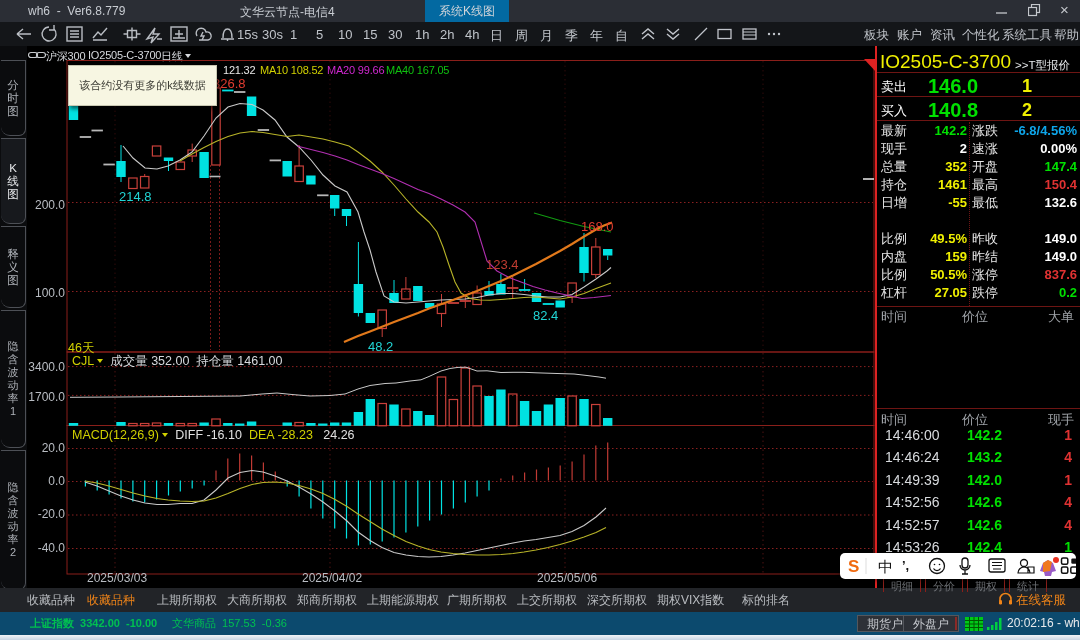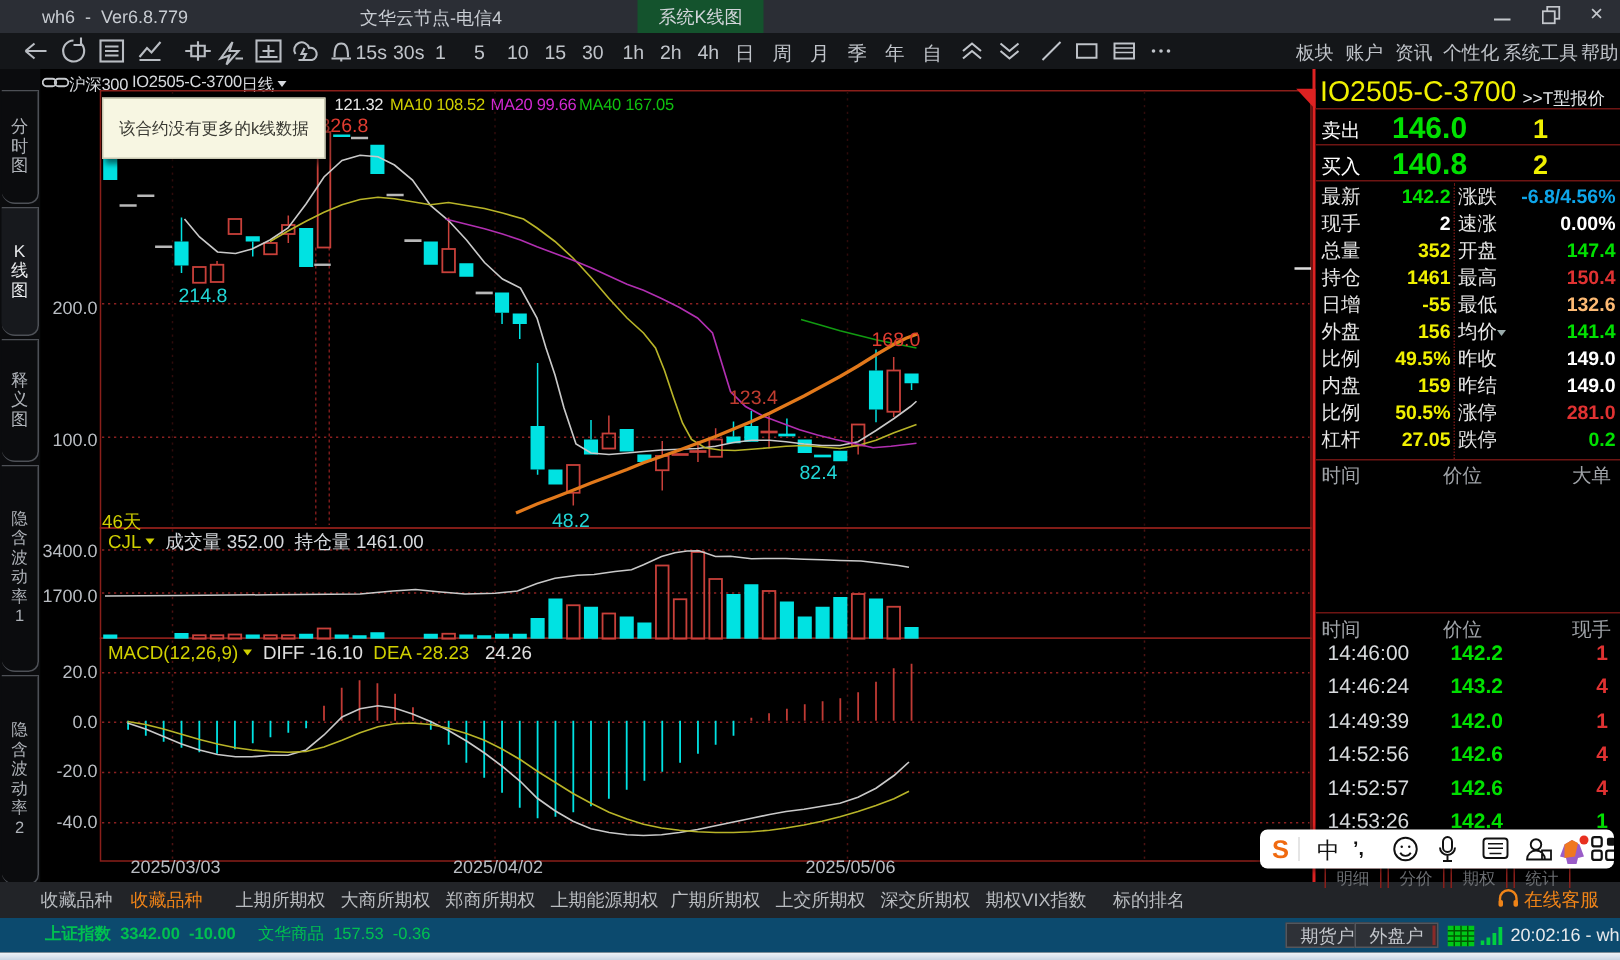--- a/index.html
+++ b/index.html
@@ -2,21 +2,21 @@
 <html><head><meta charset="utf-8">
 <style>
 *{margin:0;padding:0;box-sizing:border-box}
 html,body{width:1080px;height:640px;overflow:hidden;background:#000;font-family:"Liberation Sans",sans-serif;-webkit-font-smoothing:antialiased}
 #app{position:relative;width:1080px;height:640px;background:#000}
 .tri{display:inline-block;width:0;height:0;border-left:3.5px solid transparent;border-right:3.5px solid transparent;border-top:4.5px solid currentColor;vertical-align:2px}
 
 #titlebar{position:absolute;left:0;top:0;width:1080px;height:22px;background:#2b2e35;color:#c8ccd2;font-size:12px}
 #titlebar .t1{position:absolute;left:28px;top:4px}
 #titlebar .t2{position:absolute;left:240px;top:4px}
-#titlebar .t3{position:absolute;left:425px;top:0;height:22px;line-height:22px;padding:0 14px;background:#14532d;color:#d2d5da}
+#titlebar .t3{position:absolute;left:425px;top:0;height:22px;line-height:22px;padding:0 14px;background:#0369a1;color:#d2d5da}
 .winbtn{position:absolute;top:3px;color:#c4c7cc;font-size:13px}
 
 #toolbar{position:absolute;left:0;top:22px;width:1080px;height:24px;background:#141619;color:#b9bdc3;font-size:13px}
 .per{position:absolute;top:5px;font-size:13px;color:#c0c4ca}
 .mnu{font-size:12.5px}
 
 #sidebar{position:absolute;left:0;top:46px;width:27px;height:542px;background:#0b0c0e}
 .stab{position:absolute;left:1px;width:25px;border:1px solid #4d5056;border-left:none;color:#aeb2b8;font-size:11.5px;text-align:center;display:flex;flex-direction:column;align-items:center;justify-content:center;line-height:13px;background:#0b0c0e;border-radius:0 0 7px 9px}
 .stab.on{color:#e8eaec;background:#17191d}
 
@@ -431,45 +431,39 @@
 <div class="qr" style="top:129.5px">
       <span class="ql" style="left:4px">持仓</span>
         <span class="qv" style="left:40px;width:50px;color:#f0f000">1461</span>
       <span class="ql" style="left:95px">最高</span>
         <span class="qv" style="left:120px;width:80px;color:#e03232">150.4</span>
     </div>
 <div class="qr" style="top:147.5px">
       <span class="ql" style="left:4px">日增</span>
         <span class="qv" style="left:40px;width:50px;color:#f0f000">-55</span>
       <span class="ql" style="left:95px">最低</span>
-        <span class="qv" style="left:120px;width:80px;color:#fdba74">132.6</span>
-    </div>
-<div class="qr" style="top:165.5px">
-      <span class="ql" style="left:4px">外盘</span>
-        <span class="qv" style="left:40px;width:50px;color:#f0f000">156</span>
-      <span class="ql" style="left:95px">均价<i class="tri" style="color:#9aa;vertical-align:1px"></i></span>
-        <span class="qv" style="left:120px;width:80px;color:#00e000">141.4</span>
+        <span class="qv" style="left:120px;width:80px;color:#ffffff">132.6</span>
     </div>
 <div class="qr" style="top:183.5px">
       <span class="ql" style="left:4px">比例</span>
         <span class="qv" style="left:40px;width:50px;color:#f0f000">49.5%</span>
       <span class="ql" style="left:95px">昨收</span>
         <span class="qv" style="left:120px;width:80px;color:#ffffff">149.0</span>
     </div>
 <div class="qr" style="top:201.5px">
       <span class="ql" style="left:4px">内盘</span>
         <span class="qv" style="left:40px;width:50px;color:#f0f000">159</span>
       <span class="ql" style="left:95px">昨结</span>
         <span class="qv" style="left:120px;width:80px;color:#ffffff">149.0</span>
     </div>
 <div class="qr" style="top:219.5px">
       <span class="ql" style="left:4px">比例</span>
         <span class="qv" style="left:40px;width:50px;color:#f0f000">50.5%</span>
       <span class="ql" style="left:95px">涨停</span>
-        <span class="qv" style="left:120px;width:80px;color:#e03232">281.0</span>
+        <span class="qv" style="left:120px;width:80px;color:#e03232">837.6</span>
     </div>
 <div class="qr" style="top:237.5px">
       <span class="ql" style="left:4px">杠杆</span>
         <span class="qv" style="left:40px;width:50px;color:#f0f000">27.05</span>
       <span class="ql" style="left:95px">跌停</span>
         <span class="qv" style="left:120px;width:80px;color:#00e000">0.2</span>
     </div>
   <div style="position:absolute;left:92px;top:76px;width:0;height:184px;border-left:1px dotted #6e1513"></div>
   <div class="divl" style="top:259.5px"></div>
   <div class="th" style="top:262px">

